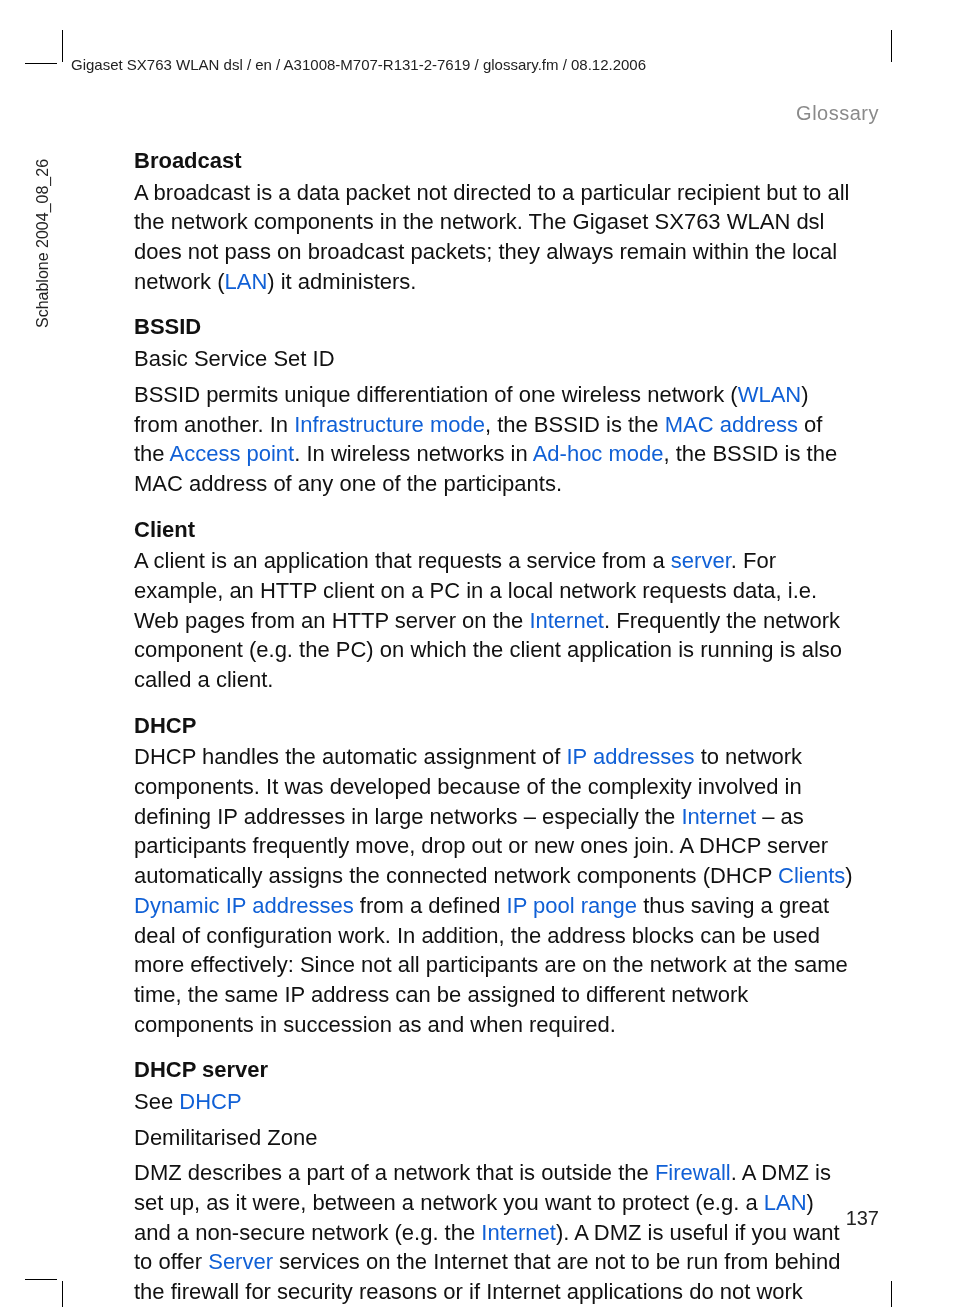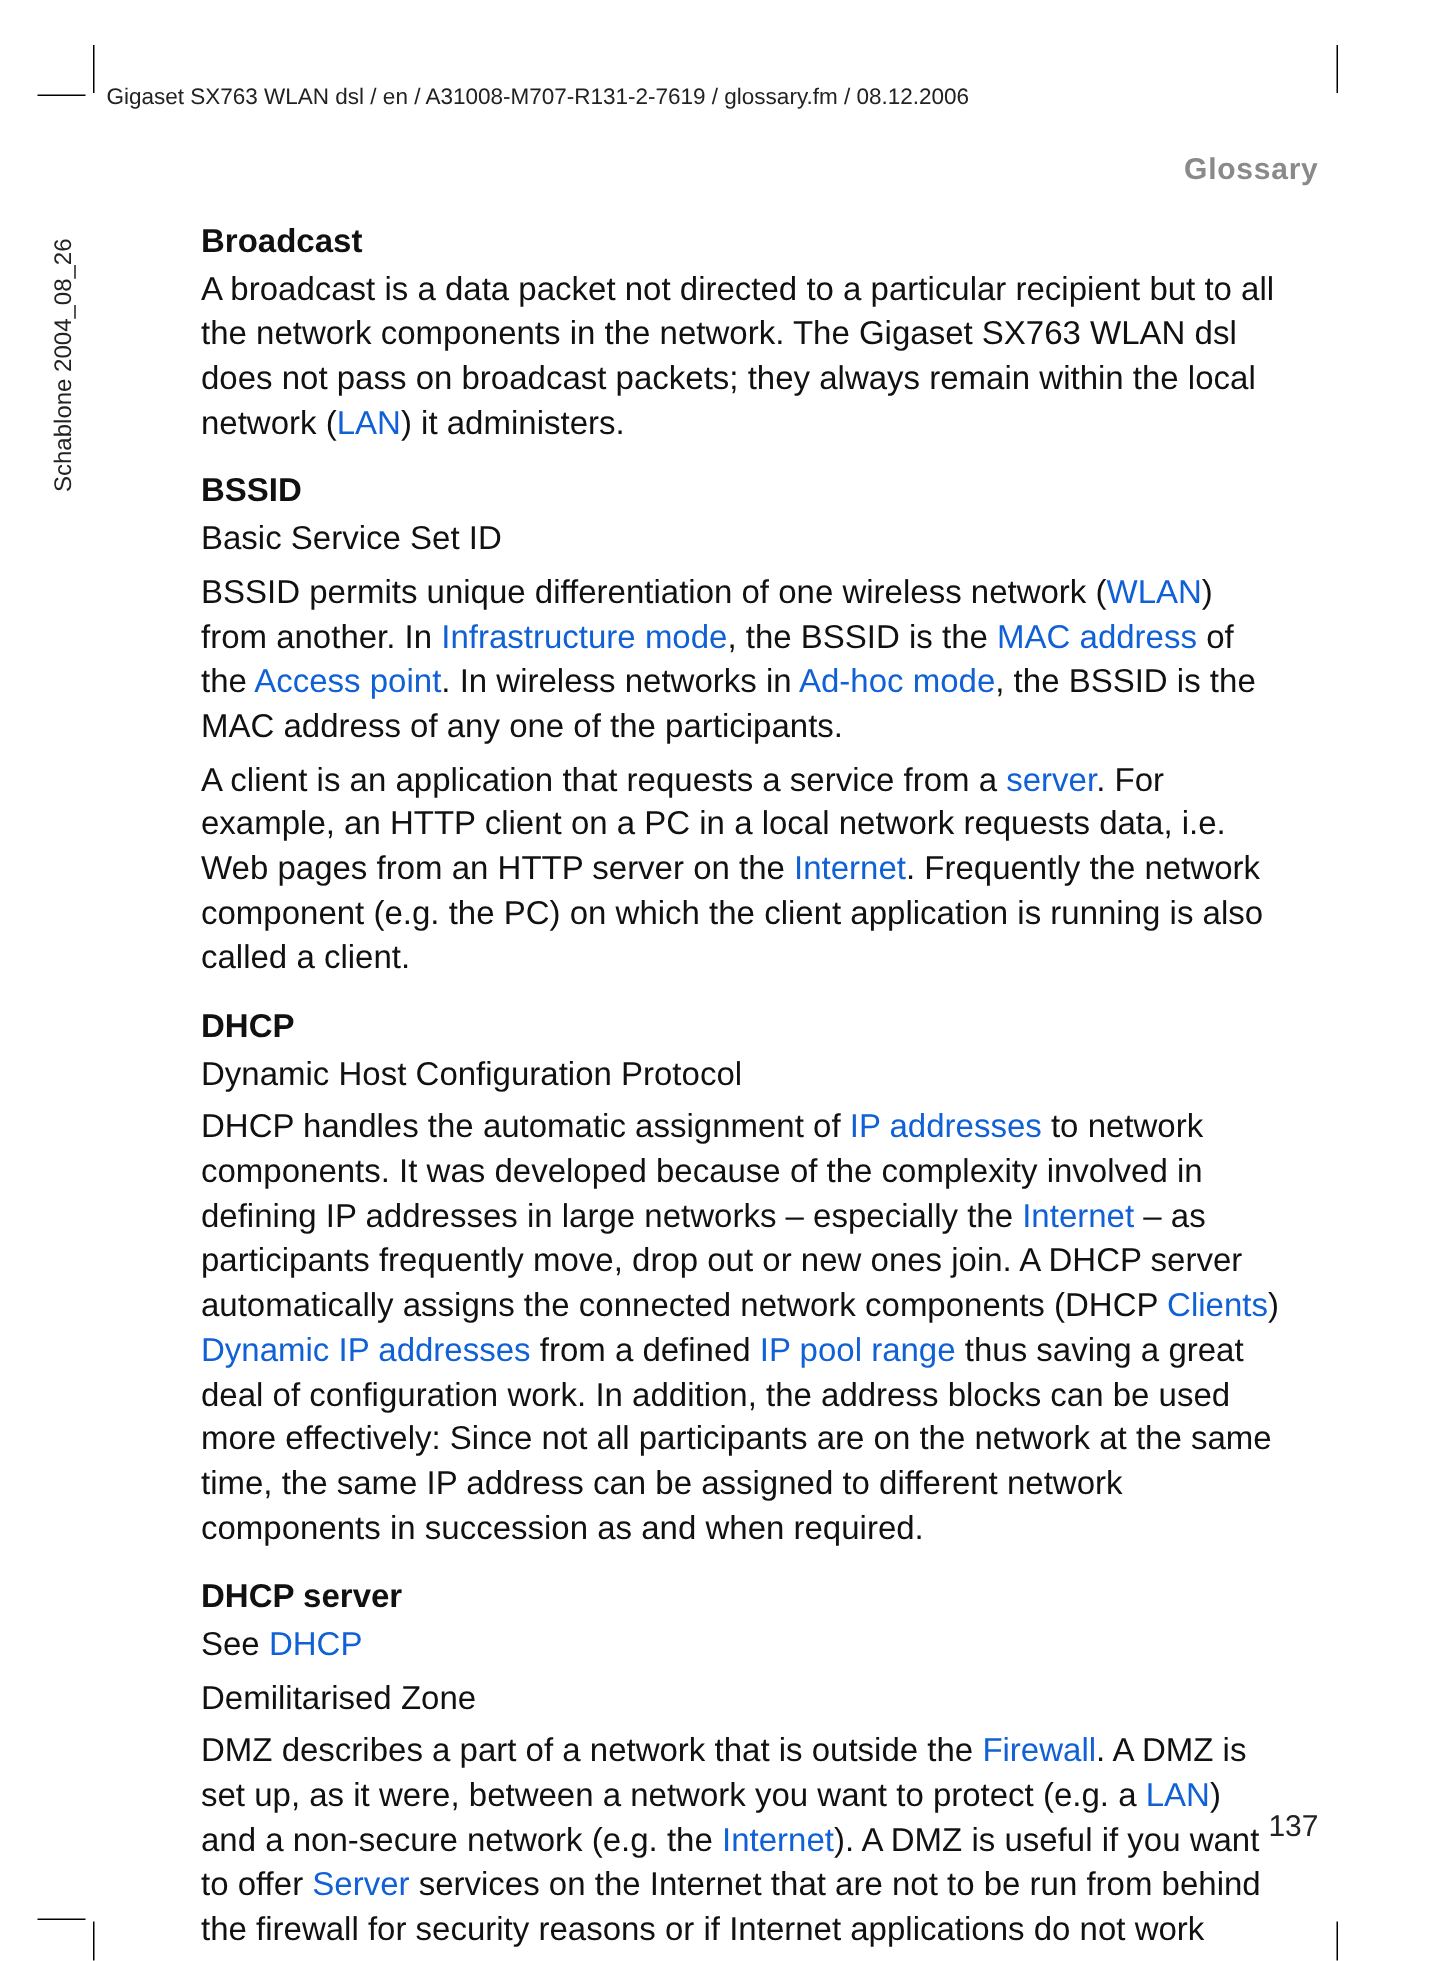--- a/index.html
+++ b/index.html
@@ -25,21 +25,21 @@
     top: 38px;
     left: 71px;
     font-size: 15px;
     color: #222;
   }
   .section-title {
     position: absolute;
     top: 84px;
     right: 75px;
     font-size: 20px;
-    font-weight: 700;
+    font-weight: 400;
     color: #8a8a8a;
     letter-spacing: 0.5px;
   }
   .side-text {
     position: absolute;
     left: 34px;
     top: 310px;
     transform: rotate(-90deg);
     transform-origin: left top;
     font-size: 16px;
@@ -115,26 +115,26 @@
     <div class="para">
       <span>A broadcast is a data packet not directed to a particular recipient but to all the network components in the network. The Gigaset SX763 WLAN dsl does not pass on broadcast packets; they always remain within the local network (</span><span class="link">LAN</span><span>) it administers.</span>
     </div>
 
     <div class="term">BSSID</div>
     <div class="sub">Basic Service Set ID</div>
     <div class="para">
       <span>BSSID permits unique differentiation of one wireless network (</span><span class="link">WLAN</span><span>) from another. In </span><span class="link">Infrastructure mode</span><span>, the BSSID is the </span><span class="link">MAC address</span><span> of the </span><span class="link">Access point</span><span>. In wireless networks in </span><span class="link">Ad-hoc mode</span><span>, the BSSID is the MAC address of any one of the participants.</span>
     </div>
 
+    <div class="term">Client</div>
     <div class="para">
       <span>A client is an application that requests a service from a </span><span class="link">server</span><span>. For example, an HTTP client on a PC in a local network requests data, i.e. Web pages from an HTTP server on the </span><span class="link">Internet</span><span>. Frequently the network component (e.g. the PC) on which the client application is running is also called a client.</span>
     </div>
 
     <div class="term">DHCP</div>
-    <div class="sub">Dynamic Host Configuration Protocol</div>
     <div class="para">
       <span>DHCP handles the automatic assignment of </span><span class="link">IP addresses</span><span> to network components. It was developed because of the complexity involved in defining IP addresses in large networks – especially the </span><span class="link">Internet</span><span> – as participants frequently move, drop out or new ones join. A DHCP server automatically assigns the connected network components (DHCP </span><span class="link">Clients</span><span>) </span><span class="link">Dynamic IP addresses</span><span> from a defined </span><span class="link">IP pool range</span><span> thus saving a great deal of configuration work. In addition, the address blocks can be used more effectively: Since not all participants are on the network at the same time, the same IP address can be assigned to different network components in succession as and when required.</span>
     </div>
 
     <div class="term">DHCP server</div>
     <div class="para">
       <span>See </span><span class="link">DHCP</span>
     </div>
 
     <div class="sub">Demilitarised Zone</div>

